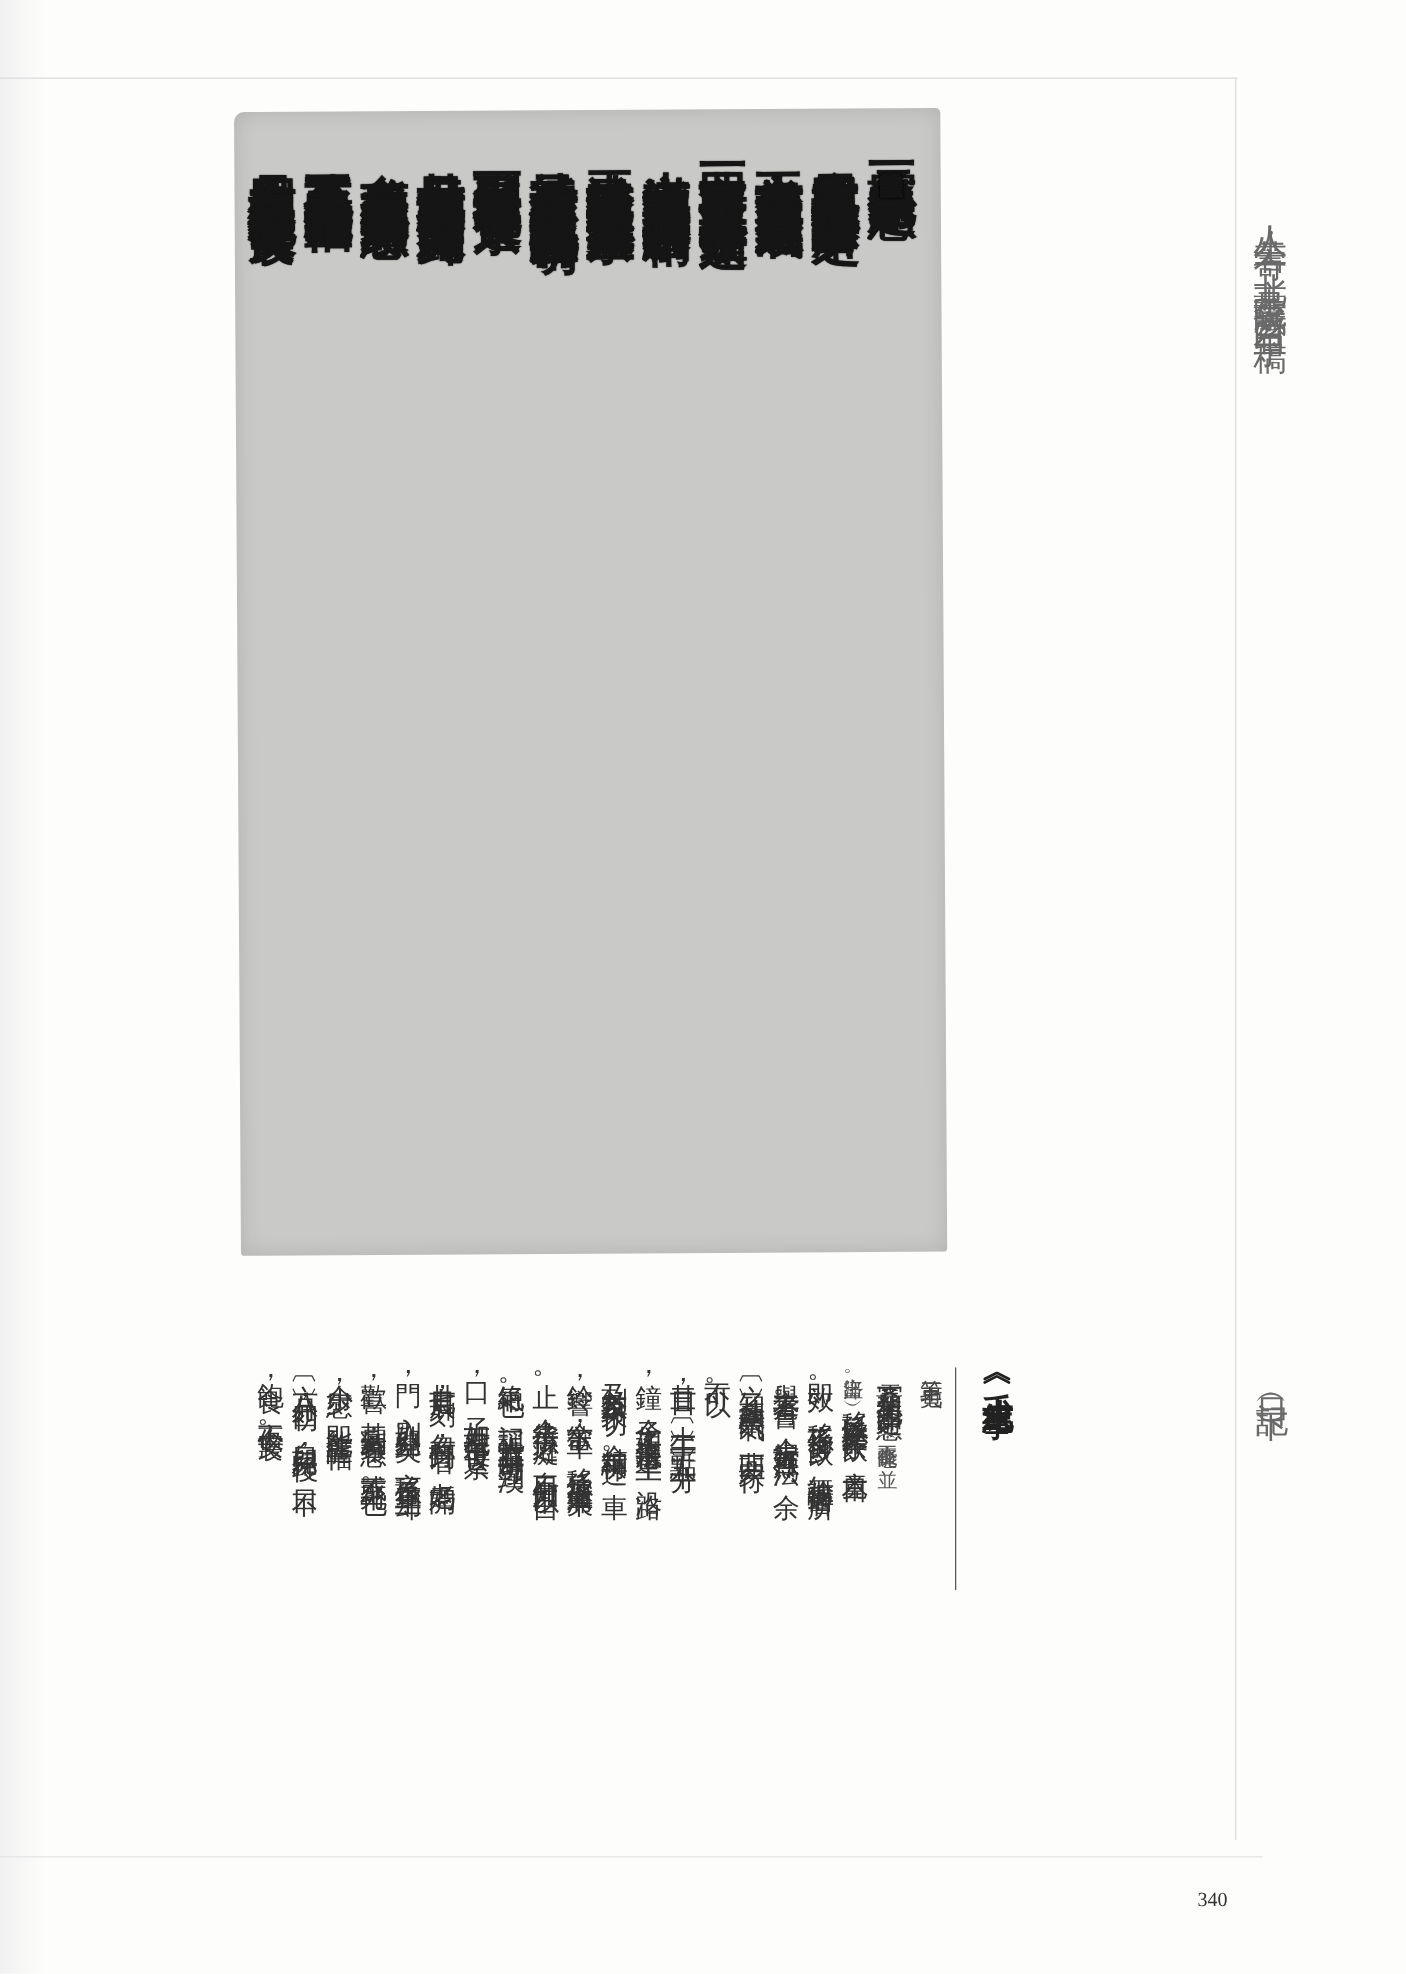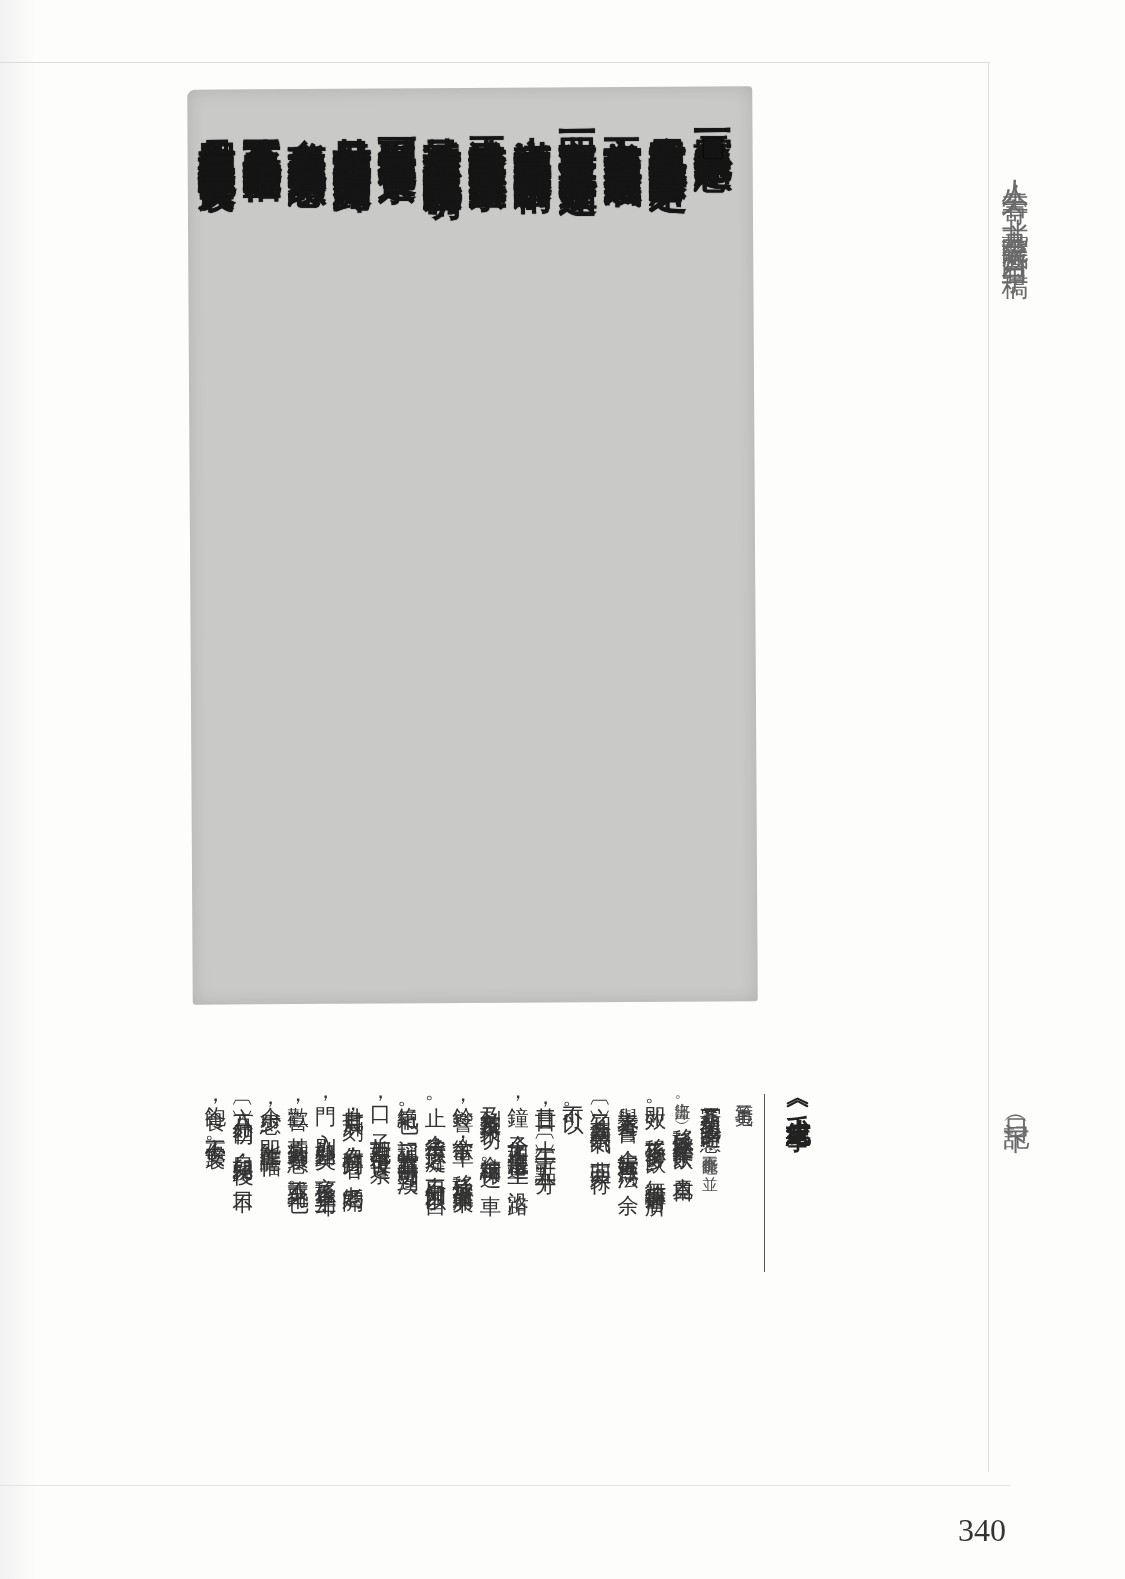--- a/index.html
+++ b/index.html
@@ -63,21 +63,21 @@
       writing-mode: vertical-rl; font-size: 18px; color: #444; letter-spacing: 2px;
       width: 26px; margin-left: 6px;
     }
     .t-col {
       writing-mode: vertical-rl; font-size: 21.5px; line-height: 27.5px; width: 27.5px;
       color: #333; letter-spacing: 3px; white-space: nowrap;
     }
     .t-col .note { font-size: 16px; letter-spacing: 1px; color: #555; }
     .page-number {
       position: absolute; left: 958px; top: 1512px;
-      font-family: "Liberation Serif", serif; font-size: 32px; color: #333;
+      font-family: "Liberation Serif", serif; font-size: 16px; color: #333;
     }
   </style>
 </head>
 <body>
 
 <div class="left-shade"></div>
 <div class="frame-top"></div>
 <div class="frame-right"></div>
 <div class="frame-bottom"></div>
 

